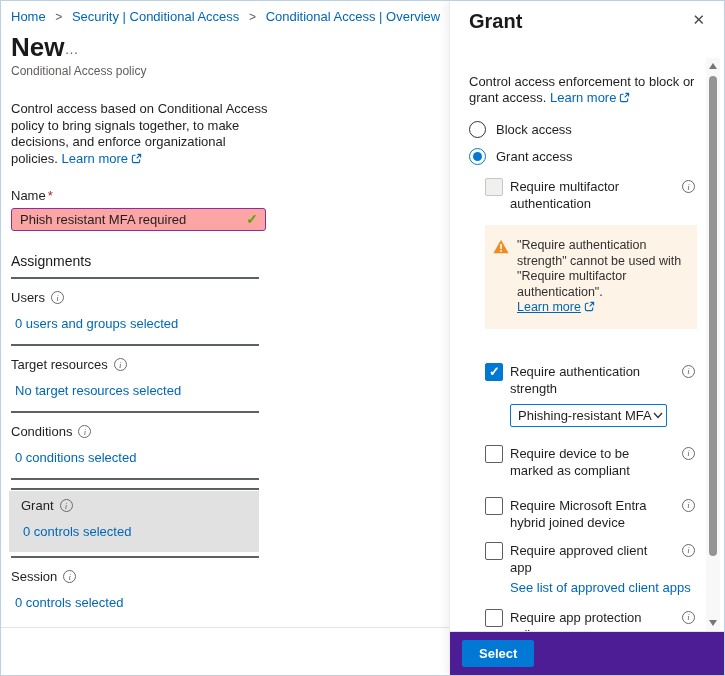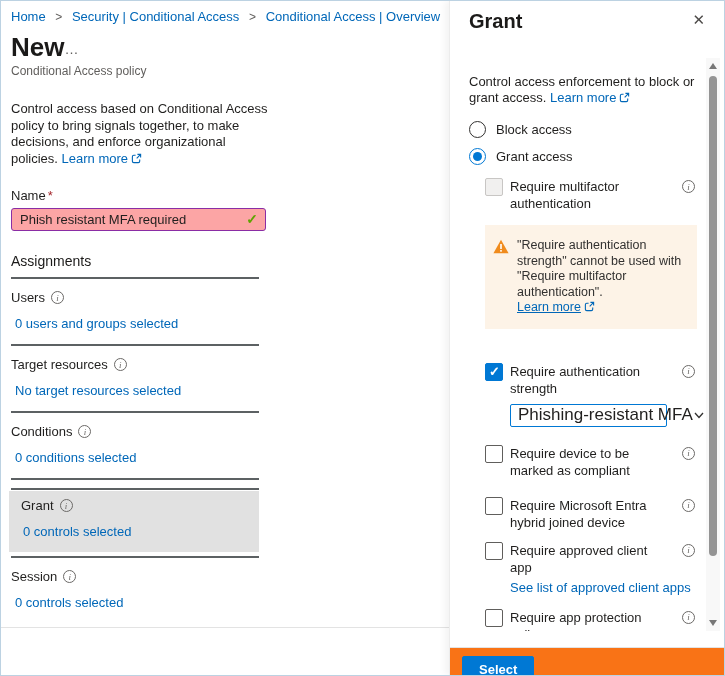--- a/index.html
+++ b/index.html
@@ -69,31 +69,31 @@
 
   .warn-box { margin:13px 0 0 16px; width:212px; background:#fdf3e7; padding:13px 10px 13px 8px; display:flex; align-items:flex-start; gap:8px; }
   .warn-icon { flex:none; margin-top:1px; }
   .warn-text { font-size:12.5px; line-height:15.5px; color:#323130; width:165px; }
   .warn-text a { text-decoration:underline; }
 
   .row-gap-lg { margin-top:34px; }
   .row-gap-md { margin-top:18px; }
 
   .dropdown { margin:7px 0 0 41px; width:157px; height:23px; border:1px solid #0078d4; border-radius:2px; display:flex; align-items:center; padding:0 7px; cursor:pointer; background:#fff; }
-  .dropdown-value { font-size:17px; color:#201f1e; flex:1; white-space:nowrap; }
+  .dropdown-value { font-size:13px; color:#201f1e; flex:1; white-space:nowrap; }
   .chev { width:12px; height:12px; color:#323130; flex:none; }
 
   
   .sbar { position:absolute; top:57px; right:5px; width:14px; height:573px; background:#f8f8f8; }
   .sbar .arrow-up, .sbar .arrow-down { position:absolute; left:3px; width:0; height:0; border-left:4px solid transparent; border-right:4px solid transparent; cursor:pointer; }
   .arrow-up { top:5px; border-bottom:6px solid #777; }
   .arrow-down { bottom:5px; border-top:6px solid #777; }
   .sthumb { position:absolute; left:3px; top:18px; width:8px; height:480px; background:#949494; border-radius:4px; cursor:grab; }
 
-  .panel-footer { position:absolute; left:0; right:0; bottom:0; height:28px; border-top:1px solid #e3e3e3; background:#f97316; padding:8px 0 0 12px; }
+  .panel-footer { position:absolute; left:0; right:0; bottom:0; height:44px; border-top:1px solid #e3e3e3; background:#4c1d95; padding:8px 0 0 12px; }
 </style>
 </head>
 <body>
 
 <div class="stage">
 
   <div class="left">
 
     <nav class="crumbs">
       <a>Home</a>

